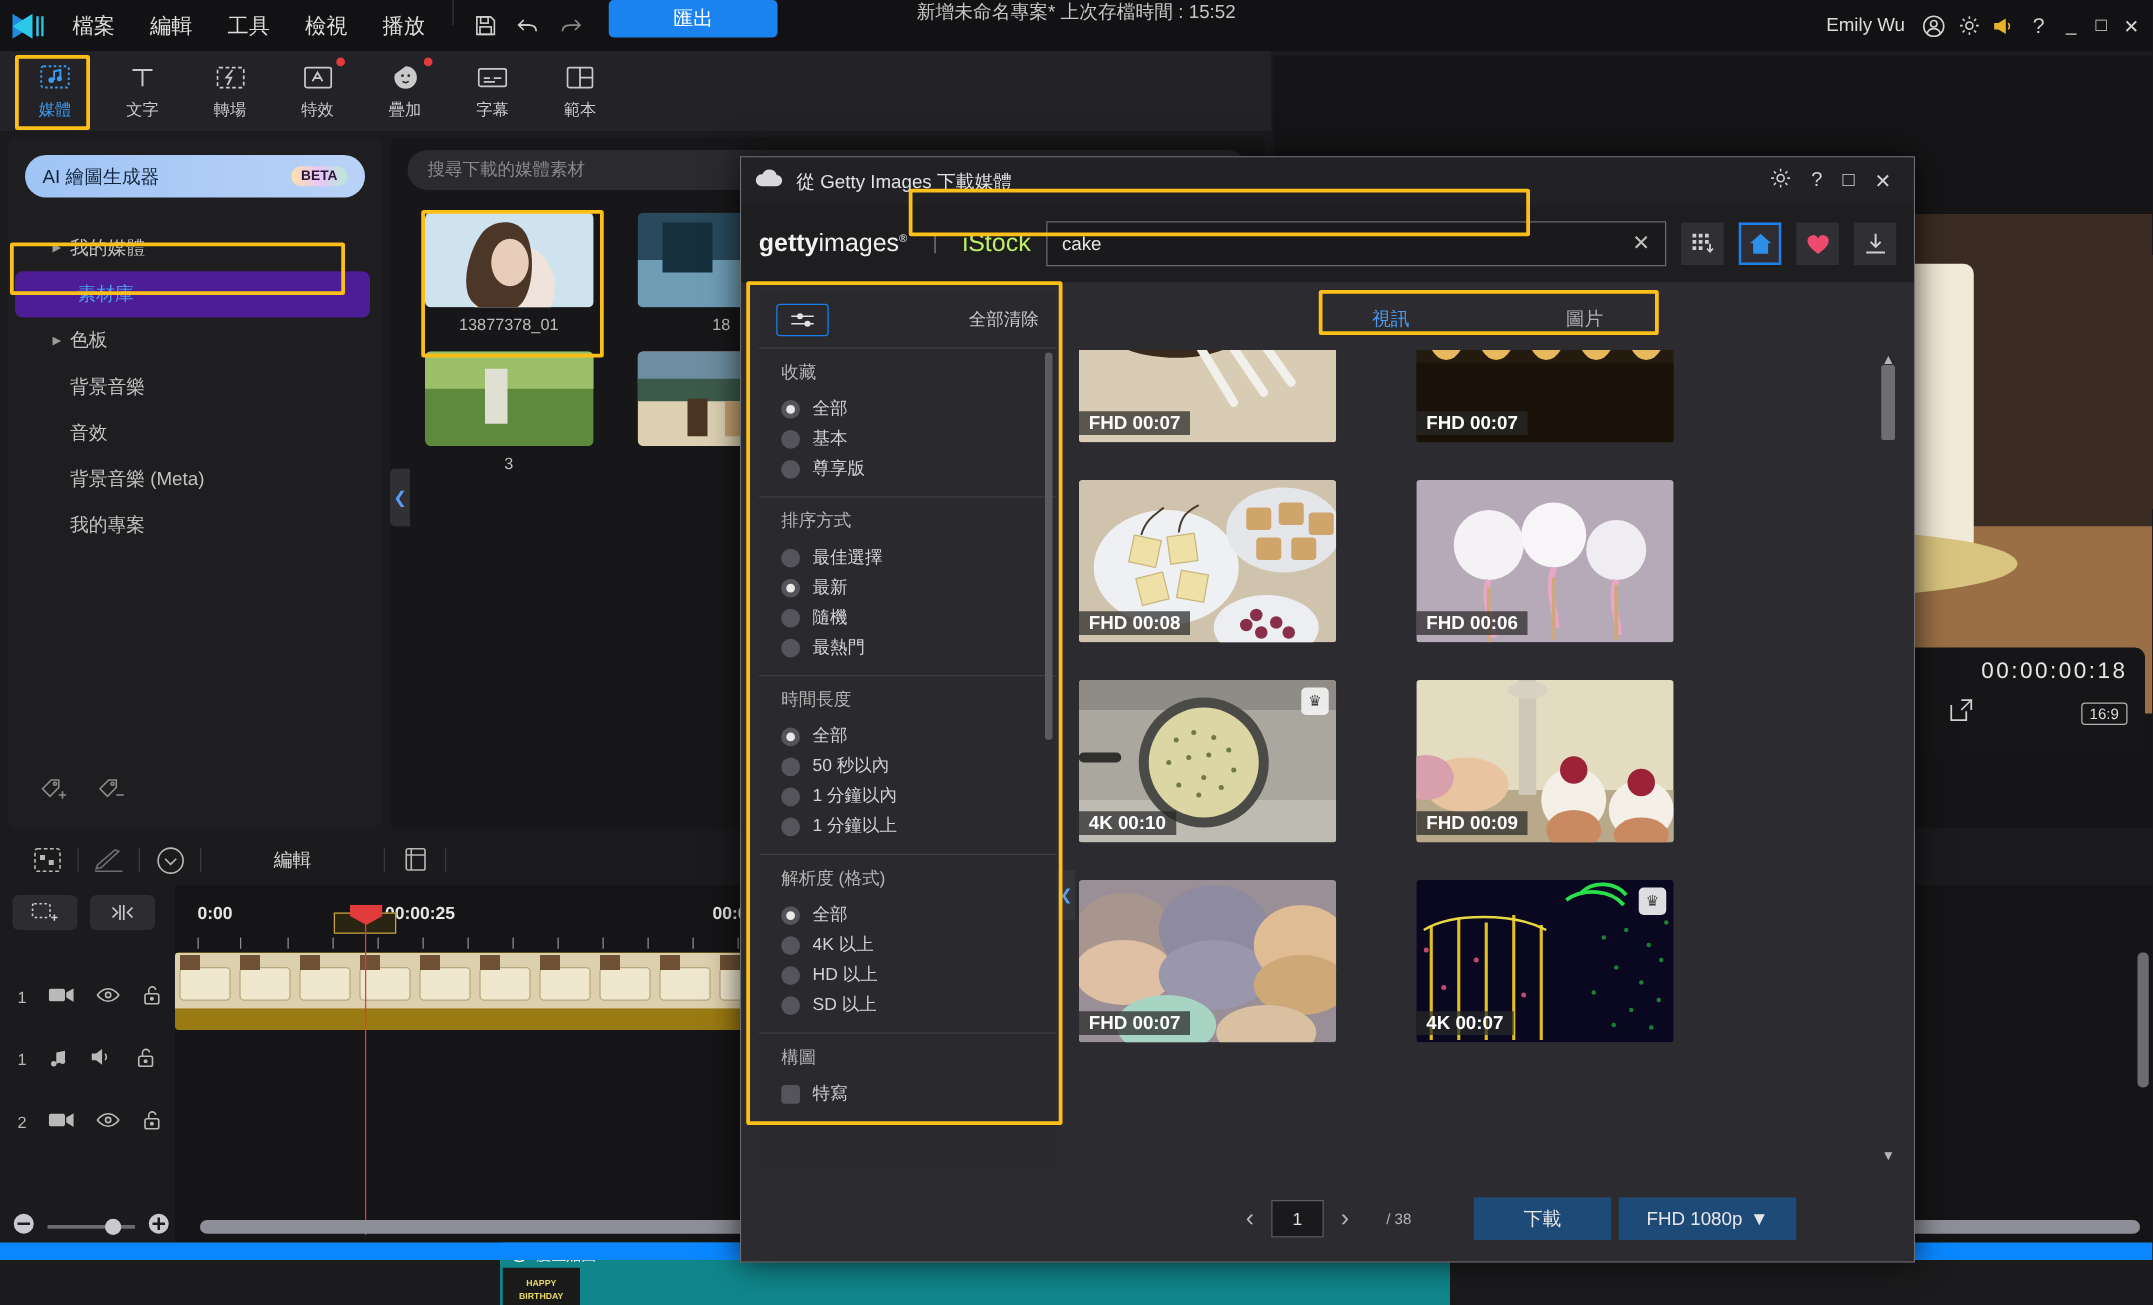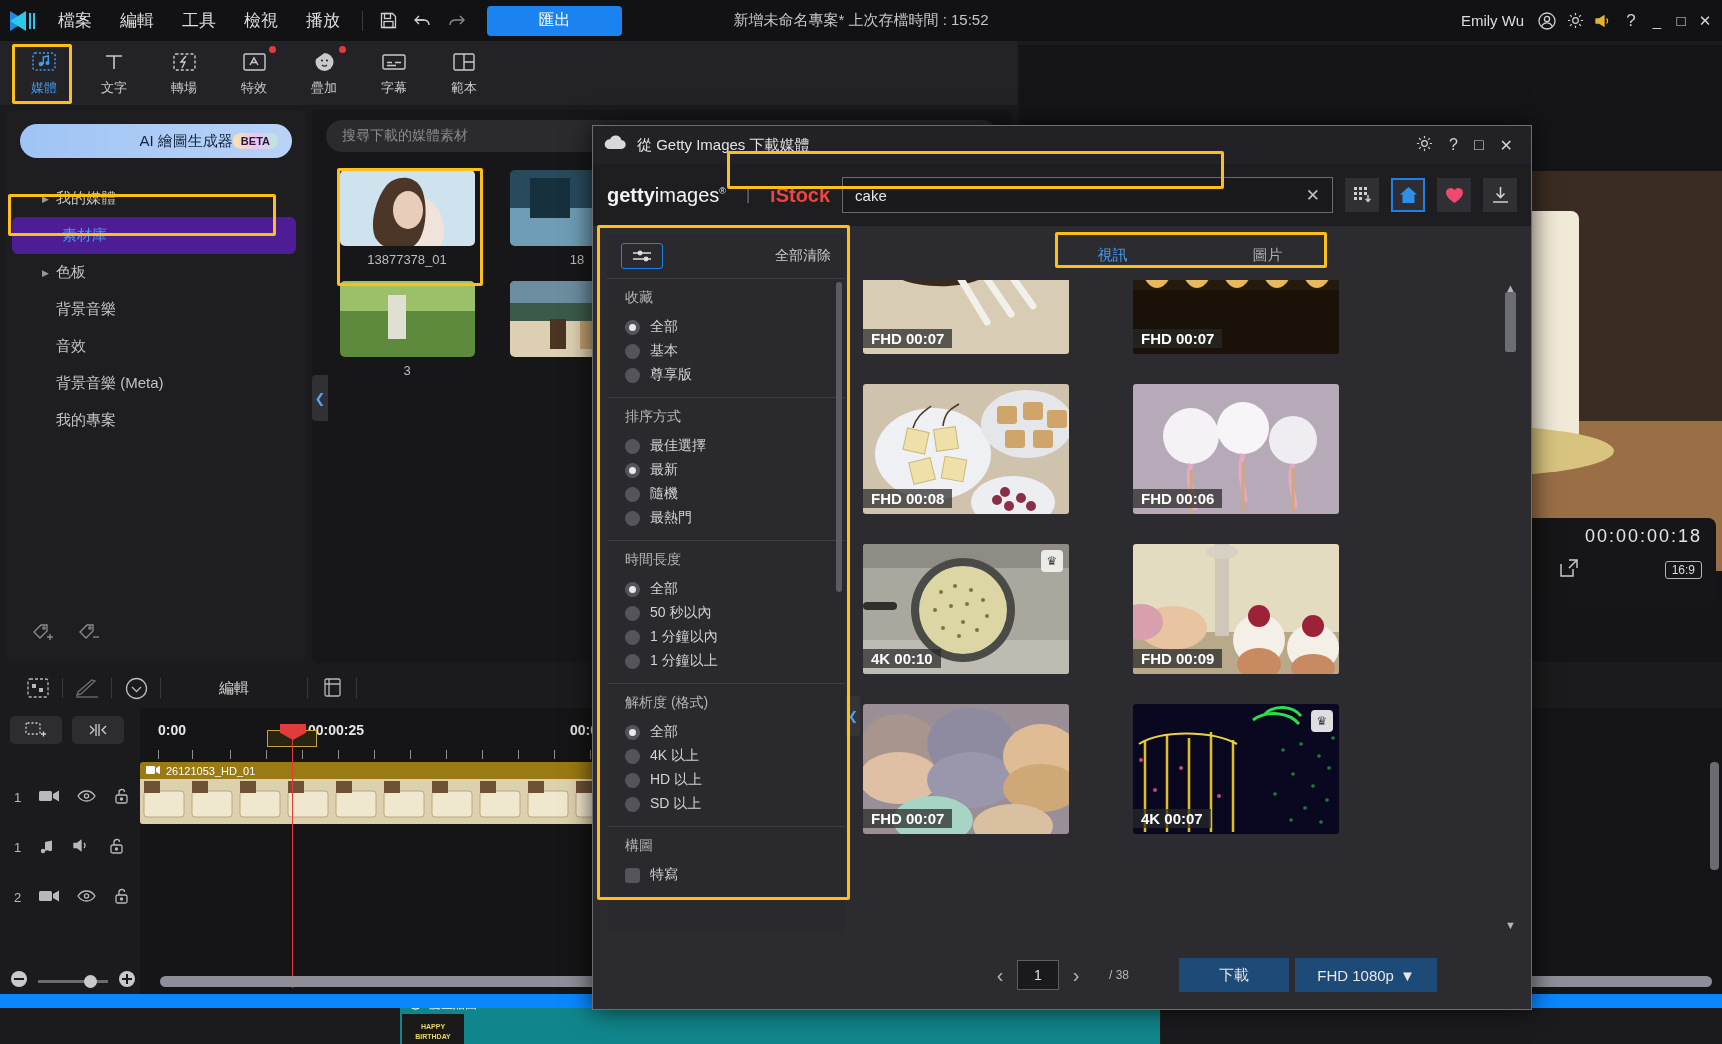--- a/index.html
+++ b/index.html
@@ -8,21 +8,21 @@
     background: #1b1b1d;
     font-family: "Liberation Sans", "DejaVu Sans", sans-serif;
     color: #d8d8d8;
     overflow: hidden;
   }
   #app { position: relative; width: 1722px; height: 1044px; }
 
   
   .titlebar {
     position: absolute; left:0; top:0; width:1722px; height:41px;
-    background:#121214; display:flex; align-items:center;
+    background:#121214; display:flex; align-items:flex-start;
   }
   .logo { width:44px; height:41px; display:flex; align-items:center; justify-content:center; }
   .logo svg { display:block; }
   .menu-item {
     font-size:17px; color:#dcdcdc; padding:0 14px; line-height:41px; cursor:default;
     white-space:nowrap;
   }
   .tb-sep { width:1px; height:20px; background:#3a3a3e; margin:0 8px; }
   .tb-icon { width:34px; height:41px; display:flex; align-items:center; justify-content:center; color:#cfcfcf; font-size:18px; }
   .export-btn {
@@ -56,21 +56,21 @@
   .hl-box { position:absolute; border:3px solid #ffbf19; border-radius:2px; pointer-events:none; z-index:60; }
 
   
   .libpanel {
     position:absolute; left:6px; top:110px; width:300px; height:553px;
     background:#1e1e21; border-radius:8px;
   }
   .ai-btn {
     margin:14px auto 0; width:272px; height:34px; border-radius:17px;
     background:linear-gradient(90deg,#9fc4f5,#b9d2f7);
-    display:flex; align-items:center; justify-content:flex-end; padding:0 14px;
+    display:flex; align-items:center; justify-content:space-between; padding:0 14px;
   }
   .ai-btn .t { font-size:15px; color:#14263c; }
   .ai-btn .beta {
     font-size:11px; font-weight:bold; color:#2a1540; background:linear-gradient(90deg,#ffe2a8,#e8c6f5,#b9e8d8);
     border-radius:8px; padding:2px 8px;
   }
   .tree { margin-top:22px; }
   .tnode {
     height:37px; display:flex; align-items:center; padding-left:24px; font-size:15px;
     color:#c2c2c2; position:relative;
@@ -176,21 +176,21 @@
   }
   .dlg-title .t { font-size:15px; color:#e2e2e2; margin-left:10px; }
   .dlg-title .ics { margin-left:auto; display:flex; align-items:center; gap:16px; padding-right:8px; color:#d2d2d2; font-size:16px; }
   .dlg-brandbar {
     height:62px; background:#1e1e21; display:flex; align-items:center; padding:0 14px; gap:12px;
   }
   .gi-logo { font-size:20px; color:#f2f2f2; white-space:nowrap; }
   .gi-logo b { font-weight:bold; }
   .gi-logo .light { font-weight:normal; }
   .gi-pipe { color:#6c6c72; margin:0 8px; }
-  .gi-istock { font-weight:bold; font-size:20px; color:#ef4444; }
+  .gi-istock { font-weight:normal; font-size:20px; color:#bef264; }
   .searchbox {
     flex:1; height:36px; background:#1a1a1c; border:1px solid #6a6a70;
     display:flex; align-items:center; padding:0 12px; color:#e6e6e6; font-size:15px;
   }
   .searchbox .clr { margin-left:auto; color:#bdbdbd; font-size:17px; }
   .gi-ic { width:34px; height:34px; background:#2f2f34; display:flex; align-items:center; justify-content:center; color:#d0d0d0; }
   .gi-ic.home { background:#2d2d33; border:2px solid #1e7fe8; }
   .dlg-body { position:absolute; left:0; top:100px; right:0; bottom:68px; background:#2c2c30; }
 
   .filters {
@@ -697,29 +697,20 @@
       <div class="tick" style="left:450px"></div>
         <div class="tick" style="left:486px"></div>
       <div class="tick" style="left:1135px"></div>
         <div class="tick" style="left:1172px"></div>
       <div class="tick" style="left:1208px"></div>
         <div class="tick" style="left:1245px"></div>
       <div class="tick" style="left:1282px"></div>
     </div>
 
     <div class="track clip-v" style="left:140px; top:54px; width:620px; height:62px;">
-      <div class="clip-hdr">
-        <span>
-          <svg width="14" height="10" viewBox="0 0 14 10" fill="#fff">
-              <rect x="0" y="1" width="9" height="8" rx="1.2"></rect>
-              <polygon points="10,3 14,0.8 14,9.2 10,7"></polygon>
-            </svg>
-        </span>
-        <span>26121053_HD_01</span>
-      </div>
       <div class="filmstrip">
         <svg width="620" height="45" viewBox="0 0 620 45" preserveAspectRatio="none">
           <rect width="620" height="45" fill="#ddd0ae"></rect>
           <g fill="#f0e7cf" stroke="#b9a87c">
             <rect x="4" y="12" width="40" height="26" rx="3"></rect>
               <rect x="52" y="12" width="40" height="26" rx="3"></rect>
             <rect x="100" y="12" width="40" height="26" rx="3"></rect>
               <rect x="148" y="12" width="40" height="26" rx="3"></rect>
             <rect x="196" y="12" width="40" height="26" rx="3"></rect>
               <rect x="244" y="12" width="40" height="26" rx="3"></rect>

